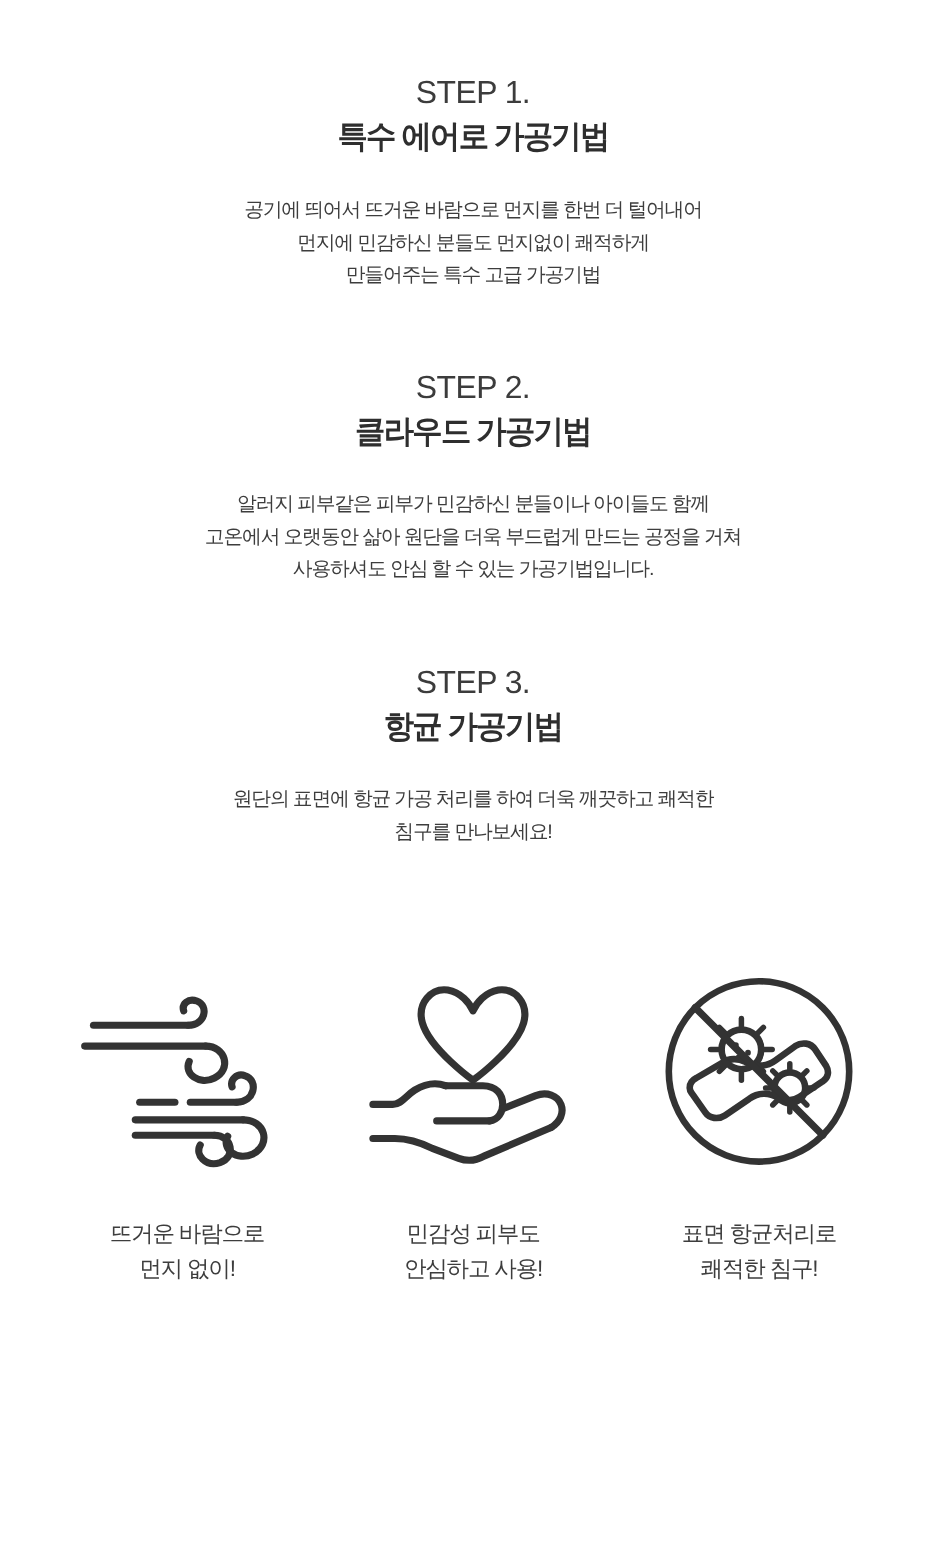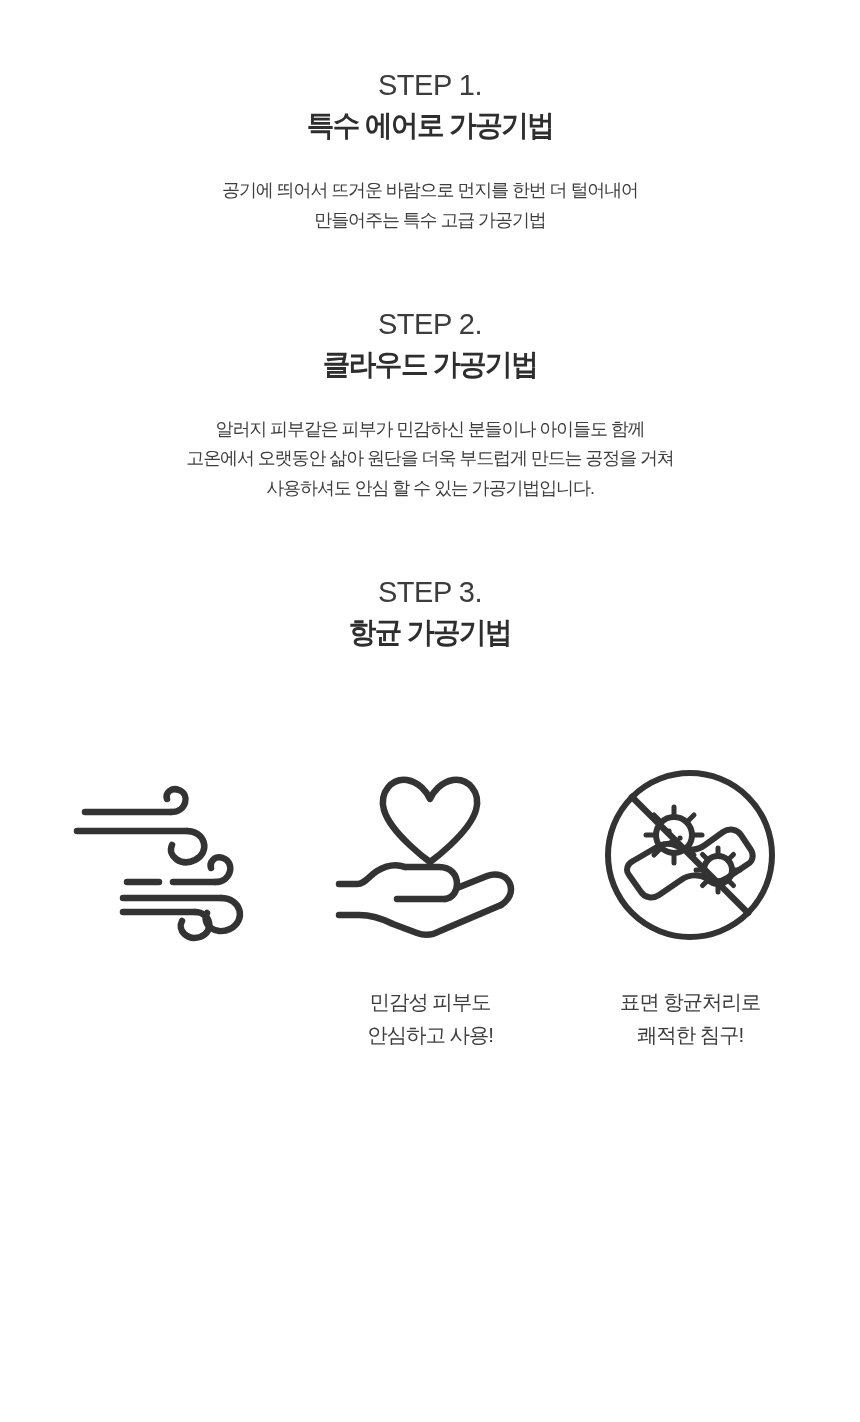--- a/index.html
+++ b/index.html
@@ -104,37 +104,42 @@
 </head>
 <body>
 
 <div class="page">
 
   <section class="step-block" id="step-1">
     <p class="step-eyebrow">STEP 1.</p>
     <h2 class="step-title">특수 에어로 가공기법</h2>
     <p class="step-body">
       <span class="line">공기에 띄어서 뜨거운 바람으로 먼지를 한번 더 털어내어</span>
+      <span class="line">먼지에 민감하신 분들도 먼지없이 쾌적하게</span>
       <span class="line">만들어주는 특수 고급 가공기법</span>
     </p>
   </section>
 
   <section class="step-block" id="step-2">
     <p class="step-eyebrow">STEP 2.</p>
     <h2 class="step-title">클라우드 가공기법</h2>
     <p class="step-body">
       <span class="line">알러지 피부같은 피부가 민감하신 분들이나 아이들도 함께</span>
       <span class="line">고온에서 오랫동안 삶아 원단을 더욱 부드럽게 만드는 공정을 거쳐</span>
       <span class="line">사용하셔도 안심 할 수 있는 가공기법입니다.</span>
     </p>
   </section>
 
   <section class="step-block" id="step-3">
     <p class="step-eyebrow">STEP 3.</p>
     <h2 class="step-title">항균 가공기법</h2>
+    <p class="step-body">
+      <span class="line">원단의 표면에 항균 가공 처리를 하여 더욱 깨끗하고 쾌적한</span>
+      <span class="line">침구를 만나보세요!</span>
+    </p>
   </section>
 
   <section class="features">
 
     <div class="feature">
       <div class="feature-icon">
         <svg width="190" height="165" viewBox="0 0 190 165" fill="none" stroke="#333333" stroke-width="6.5" stroke-linecap="round" stroke-linejoin="round">
 
           <path d="M10 40 H96"></path>
           <path d="M96 40 C112 40 115 22 104 18 C96 15 90 21 92 27"></path>
@@ -143,20 +148,24 @@
 
           <path d="M52 110 H84"></path>
           <path d="M98 110 H140"></path>
           <path d="M140 110 C157 110 160 90 148 86 C140 83 134 90 136 96"></path>
           <path d="M48 126 H146"></path>
           <path d="M48 140 H120"></path>
           <path d="M120 140 C136 140 140 160 125 165 C112 169 102 158 107 149"></path>
           <path d="M146 126 C166 126 172 148 155 157 C140 164 126 152 132 141"></path>
         </svg>
       </div>
+      <p class="feature-caption">
+        <span class="line">뜨거운 바람으로</span>
+        <span class="line">먼지 없이!</span>
+      </p>
     </div>
 
     <div class="feature">
       <div class="feature-icon">
         <svg width="190" height="165" viewBox="0 0 190 165" fill="none" stroke="#333333" stroke-width="6.5" stroke-linecap="round" stroke-linejoin="round">
 
           <path d="M95 90
                    C95 90 56 62 49 38
                    C44 20 57 6 72 8
                    C84 10 92 20 95 27

